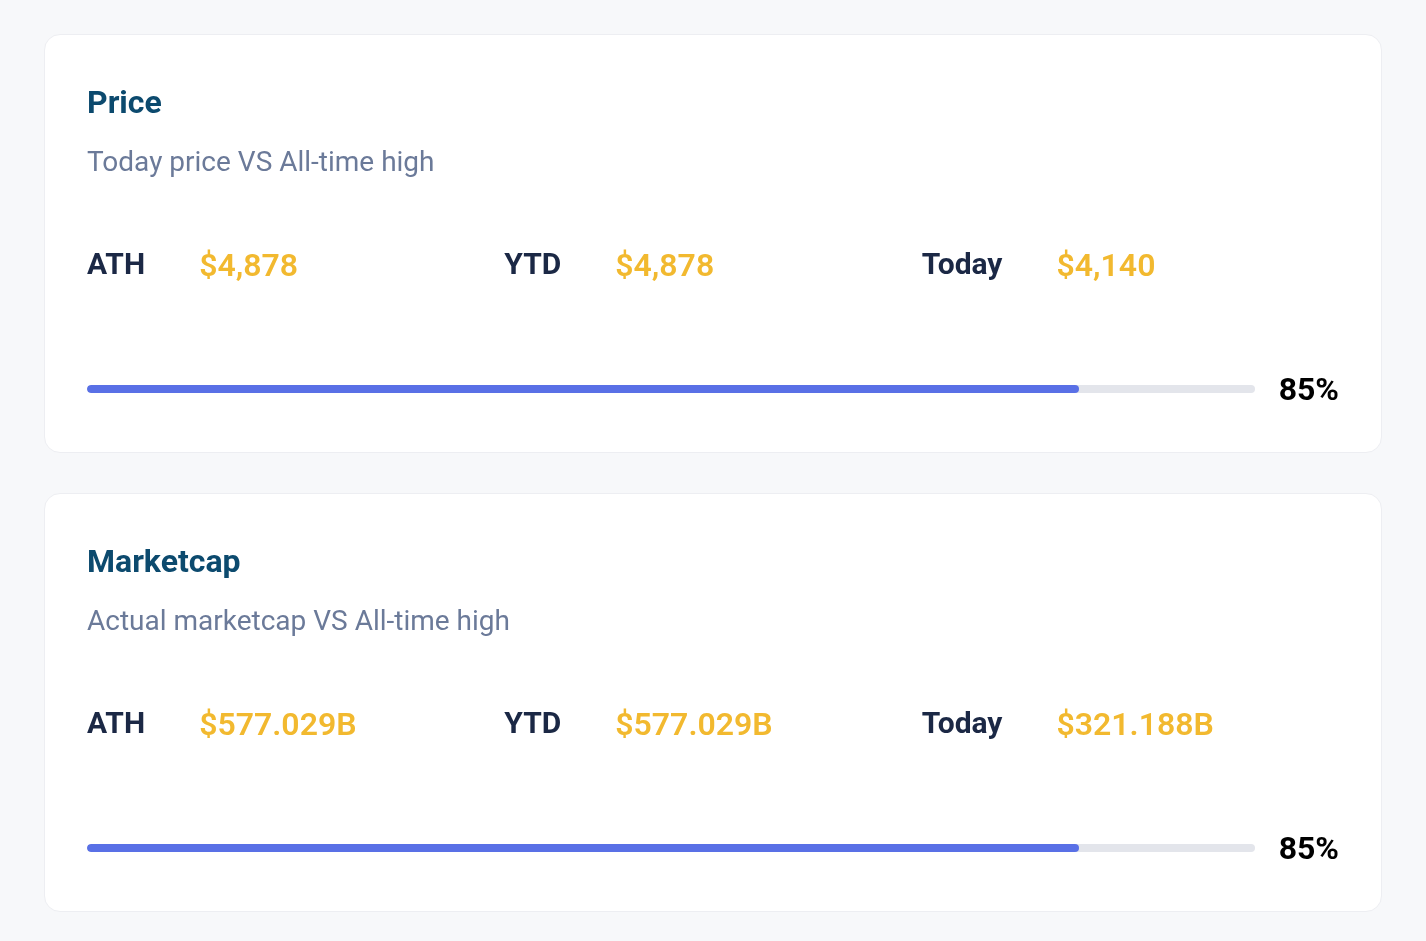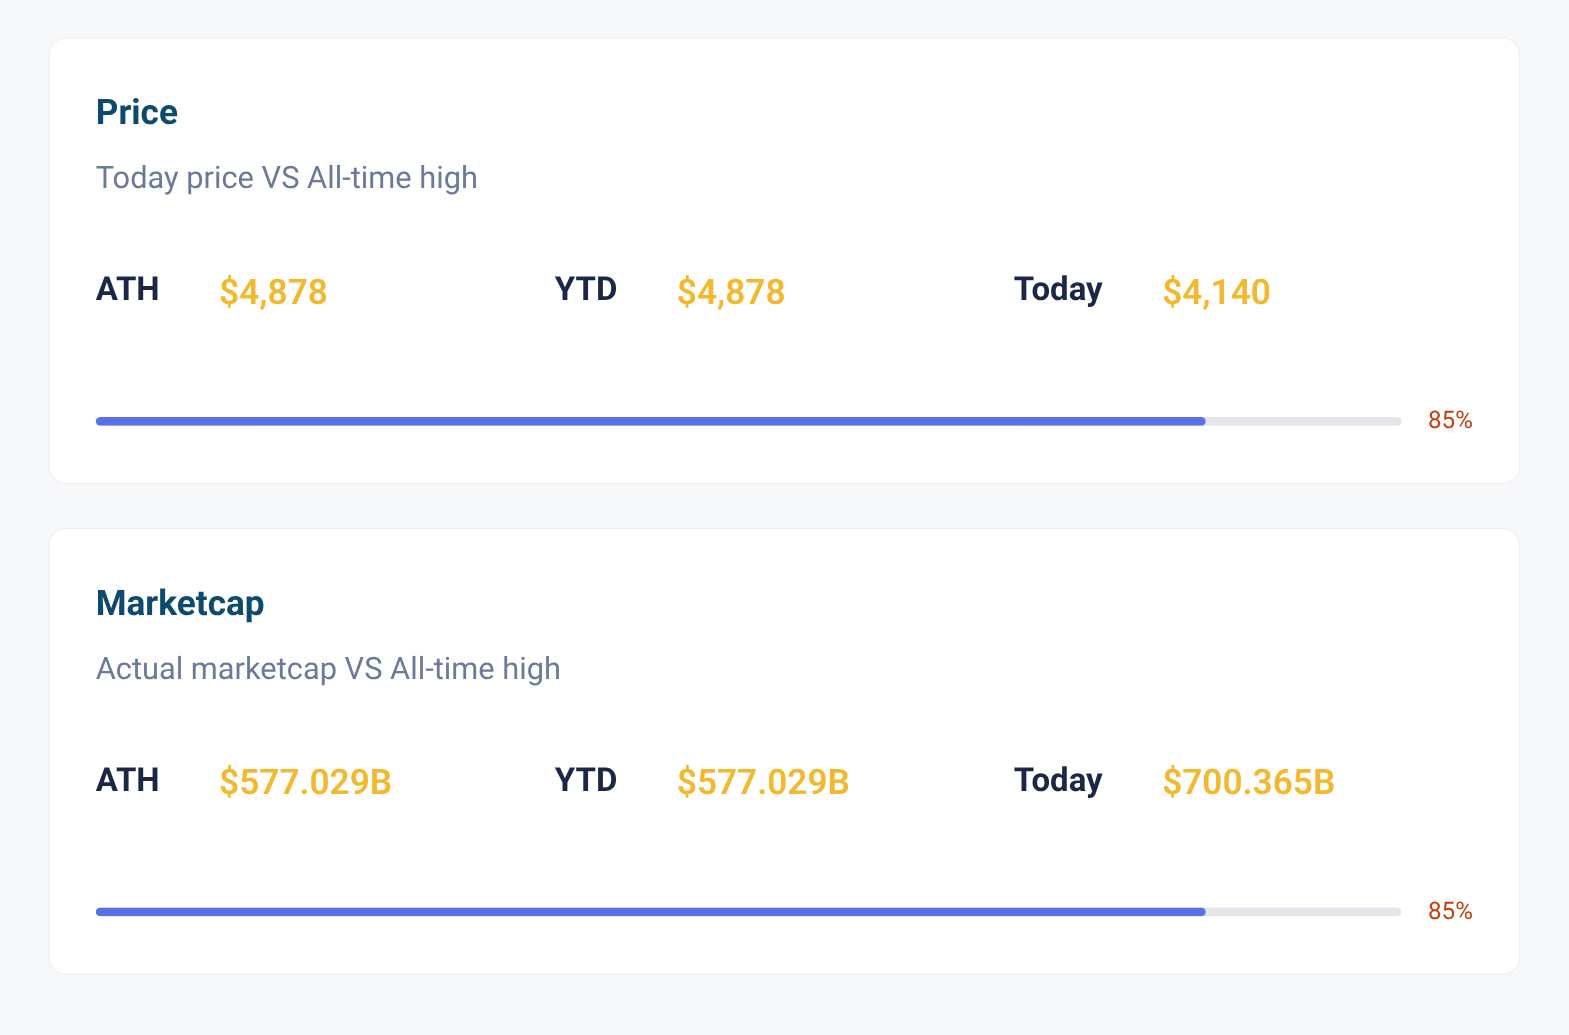--- a/index.html
+++ b/index.html
@@ -62,23 +62,23 @@
     border-radius: 4px;
     overflow: hidden;
     position: relative;
   }
   .progress-fill {
     height: 100%;
     background: #5970e6;
     border-radius: 4px;
   }
   .progress-pct {
-    font-size: 22px;
-    font-weight: 400;
-    color: #c2410c;
+    font-size: 32px;
+    font-weight: 700;
+    color: #000000;
     white-space: nowrap;
   }
 </style>
 </head>
 <body>
 
 <div class="card">
   <h2 class="card-title">Price</h2>
   <p class="card-subtitle">Today price VS All-time high</p>
 
@@ -113,21 +113,21 @@
     <div class="stat">
       <span class="stat-label">ATH</span>
       <span class="stat-value">$577.029B</span>
     </div>
     <div class="stat">
       <span class="stat-label">YTD</span>
       <span class="stat-value">$577.029B</span>
     </div>
     <div class="stat">
       <span class="stat-label">Today</span>
-      <span class="stat-value">$700.365B</span>
+      <span class="stat-value">$321.188B</span>
     </div>
   </div>
 
   <div class="progress-row">
     <div class="progress-track">
       <div class="progress-fill" style="width:85%"></div>
     </div>
     <span class="progress-pct">85%</span>
   </div>
 </div>

